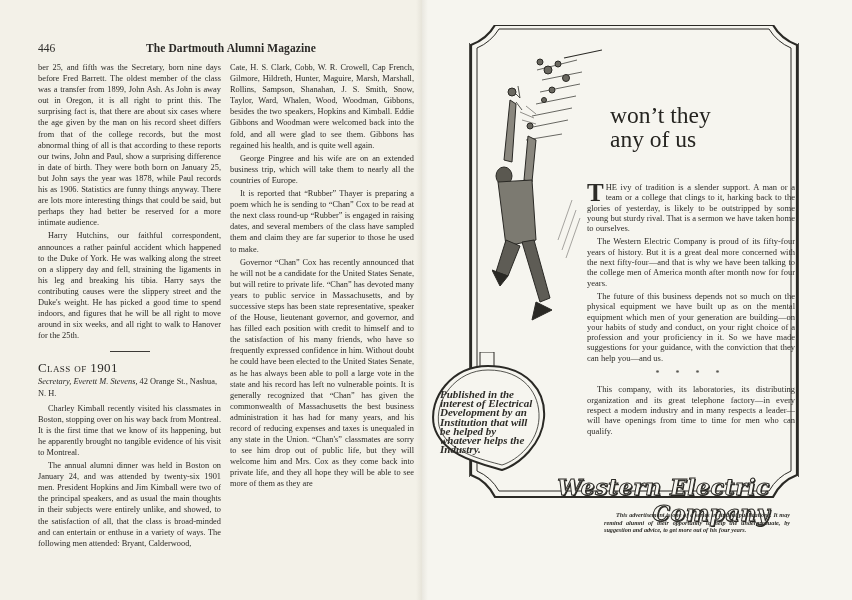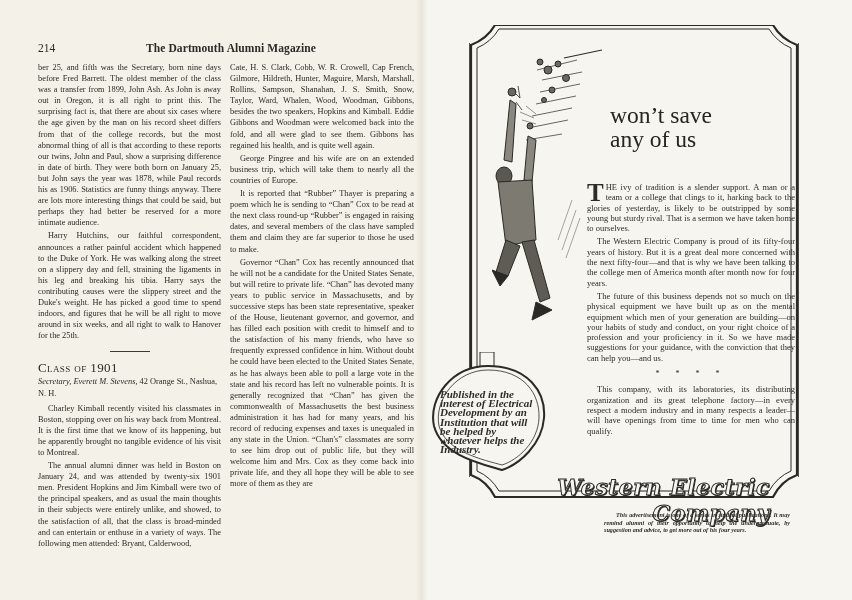--- a/index.html
+++ b/index.html
@@ -81,21 +81,21 @@
   }
   .footnote .fi { text-indent: 12px; display: block; }
 </style>
 </head>
 <body>
 
 <div class="spread">
 
   <div class="page-left">
     <div class="running-head">
-      <span class="page-number">214</span>
+      <span class="page-number">446</span>
       <span class="mag-title">The Dartmouth Alumni Magazine</span>
     </div>
   </div>
 
   <div class="col col-1">
     <p>ber 25, and fifth was the Secretary, born nine days before Fred Barrett. The oldest member of the class was a transfer from 1899, John Ash. As John is away out in Oregon, it is all right to print this. The surprising fact is, that there are about six cases where the age given by the man on his record sheet differs from that of the college records, but the most abnormal thing of all is that according to these reports our twins, John and Paul, show a surprising difference in date of birth. They were both born on January 25, but John says the year was 1878, while Paul records his as 1906. Statistics are funny things anyway. There are lots more interesting things that could be said, but perhaps they had better be reserved for a more intimate audience.</p>
     <p class="ind">Harry Hutchins, our faithful correspondent, announces a rather painful accident which happened to the Duke of York. He was walking along the street on a slippery day and fell, straining the ligaments in his leg and breaking his tibia. Harry says the contributing causes were the slippery street and the Duke's weight. He has picked a good time to spend indoors, and figures that he will be all right to move around in six weeks, and all right to walk to Hanover for the 25th.</p>
     <div class="rule"></div>
     <div class="class-head">Class of 1901</div>
     <div class="sec-line">
@@ -156,21 +156,21 @@
       <path d="M30 202 L48 262 L58 258 L42 200 Z" fill="#5e5c55"></path>
 
       <path d="M0 230 L8 246 L16 236 Z" fill="#2a2925"></path>
       <path d="M44 262 L40 280 L60 270 Z" fill="#2a2925"></path>
 
       <path d="M66 200 L80 160 M70 210 L84 170 M74 218 L88 178" stroke-width="0.4"></path>
     </g>
   </svg>
 
   <div class="headline">
-    <div>won’t save</div>
+    <div>won’t they</div>
     <div>any of us</div>
   </div>
 
   <div class="ad-body">
     <p><span class="dropcap">T</span><span>HE ivy of tradition is a slender support. A man or a team or a college that clings to it, harking back to the glories of yesterday, is likely to be outstripped by some young but sturdy rival. That is a sermon we have taken home to ourselves.</span></p>
     <p class="ind">The Western Electric Company is proud of its fifty-four years of history. But it is a great deal more concerned with the next fifty-four—and that is why we have been talking to the college men of America month after month now for four years.</p>
     <p class="ind">The future of this business depends not so much on the physical equipment we have built up as on the mental equipment which men of your generation are building—on your habits of study and conduct, on your right choice of a profession and your proficiency in it. So we have made suggestions for your guidance, with the conviction that they can help you—and us.</p>
     <div class="stars">* * * *</div>
     <p class="ind">This company, with its laboratories, its distributing organization and its great telephone factory—in every respect a modern industry and in many respects a leader—will have openings from time to time for men who can qualify.</p>
   </div>

